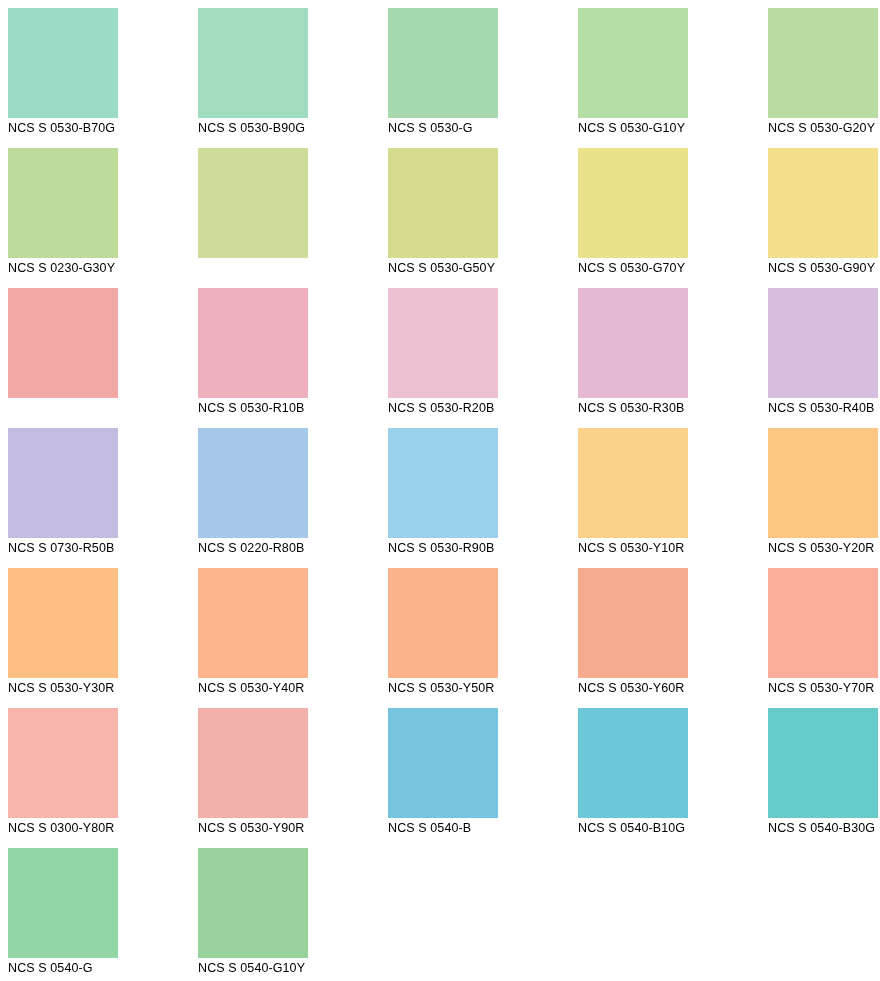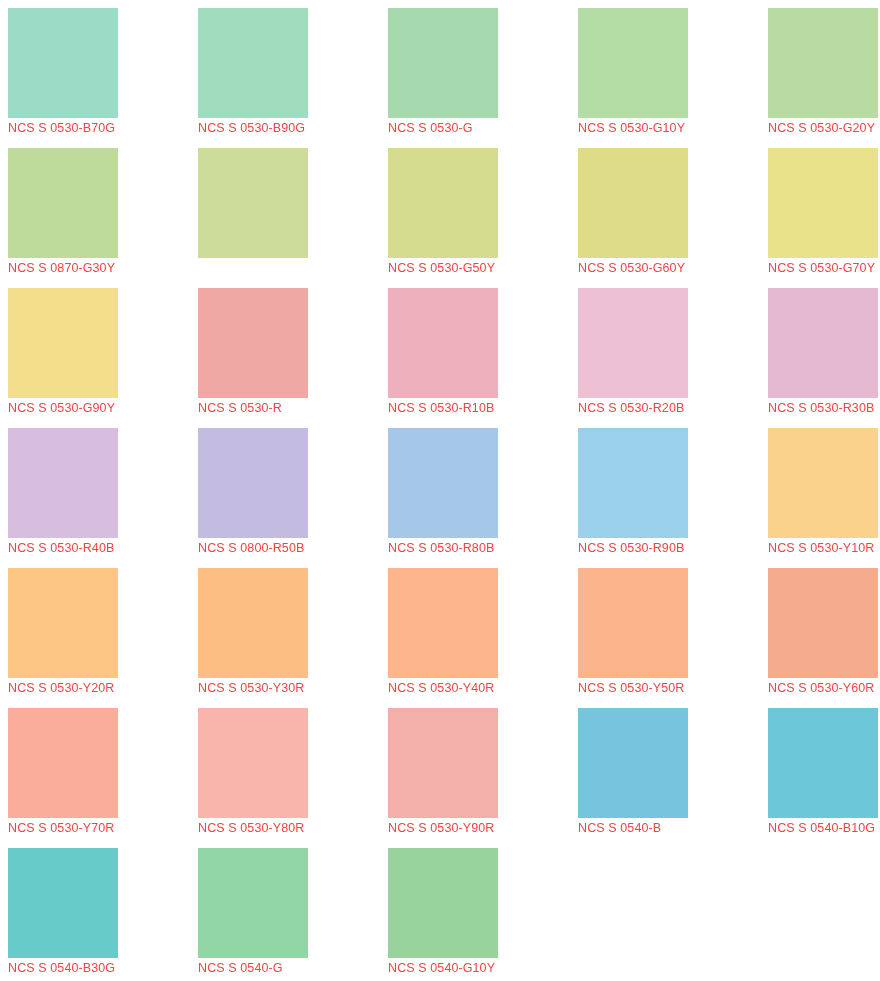--- a/index.html
+++ b/index.html
@@ -27,21 +27,21 @@
   }
   .swatch-chip {
     width: 110px;
     height: 110px;
     display: block;
   }
   .swatch-label {
     display: block;
     font-size: 12.5px;
     line-height: 19px;
-    color: #ef4444;
+    color: #000000;
     letter-spacing: 0.1px;
     white-space: nowrap;
     padding-top: 1px;
   }
 </style>
 </head>
 <body style="background-color: rgb(255, 255, 255);">
 
 <main id="swatch-grid">
     <div class="swatch-cell">
@@ -59,68 +59,63 @@
     <div class="swatch-cell">
       <span class="swatch-chip" style="background-color: rgb(180, 221, 166);"></span>
       <span class="swatch-label">NCS S 0530-G10Y</span>
     </div>
     <div class="swatch-cell">
       <span class="swatch-chip" style="background-color: rgb(183, 219, 161);"></span>
       <span class="swatch-label">NCS S 0530-G20Y</span>
     </div>
     <div class="swatch-cell">
       <span class="swatch-chip" style="background-color: rgb(190, 219, 155);"></span>
-      <span class="swatch-label">NCS S 0870-G30Y</span>
+      <span class="swatch-label">NCS S 0230-G30Y</span>
     </div>
     <div class="swatch-cell">
       <span class="swatch-chip" style="background-color: rgb(205, 220, 155);"></span>
     </div>
     <div class="swatch-cell">
       <span class="swatch-chip" style="background-color: rgb(214, 220, 143);"></span>
       <span class="swatch-label">NCS S 0530-G50Y</span>
-    </div>
-    <div class="swatch-cell">
-      <span class="swatch-chip" style="background-color: rgb(222, 220, 136);"></span>
-      <span class="swatch-label">NCS S 0530-G60Y</span>
     </div>
     <div class="swatch-cell">
       <span class="swatch-chip" style="background-color: rgb(234, 226, 139);"></span>
       <span class="swatch-label">NCS S 0530-G70Y</span>
     </div>
     <div class="swatch-cell">
       <span class="swatch-chip" style="background-color: rgb(243, 222, 139);"></span>
       <span class="swatch-label">NCS S 0530-G90Y</span>
     </div>
     <div class="swatch-cell">
       <span class="swatch-chip" style="background-color: rgb(239, 168, 163);"></span>
-      <span class="swatch-label">NCS S 0530-R</span>
     </div>
     <div class="swatch-cell">
       <span class="swatch-chip" style="background-color: rgb(238, 176, 189);"></span>
       <span class="swatch-label">NCS S 0530-R10B</span>
     </div>
     <div class="swatch-cell">
       <span class="swatch-chip" style="background-color: rgb(238, 192, 212);"></span>
       <span class="swatch-label">NCS S 0530-R20B</span>
     </div>
     <div class="swatch-cell">
       <span class="swatch-chip" style="background-color: rgb(230, 185, 211);"></span>
       <span class="swatch-label">NCS S 0530-R30B</span>
     </div>
     <div class="swatch-cell">
       <span class="swatch-chip" style="background-color: rgb(216, 190, 222);"></span>
       <span class="swatch-label">NCS S 0530-R40B</span>
     </div>
     <div class="swatch-cell">
       <span class="swatch-chip" style="background-color: rgb(196, 187, 224);"></span>
-      <span class="swatch-label">NCS S 0800-R50B</span>
+      <span class="swatch-label">NCS S 0730-R50B</span>
     </div>
     <div class="swatch-cell">
       <span class="swatch-chip" style="background-color: rgb(165, 200, 232);"></span>
-      <span class="swatch-label">NCS S 0530-R80B</span>
+      <span class="swatch-label">NCS S 0220-R80B</span>
     </div>
     <div class="swatch-cell">
       <span class="swatch-chip" style="background-color: rgb(155, 208, 234);"></span>
       <span class="swatch-label">NCS S 0530-R90B</span>
     </div>
     <div class="swatch-cell">
       <span class="swatch-chip" style="background-color: rgb(250, 210, 139);"></span>
       <span class="swatch-label">NCS S 0530-Y10R</span>
     </div>
     <div class="swatch-cell">
@@ -142,21 +137,21 @@
     <div class="swatch-cell">
       <span class="swatch-chip" style="background-color: rgb(245, 171, 141);"></span>
       <span class="swatch-label">NCS S 0530-Y60R</span>
     </div>
     <div class="swatch-cell">
       <span class="swatch-chip" style="background-color: rgb(249, 173, 154);"></span>
       <span class="swatch-label">NCS S 0530-Y70R</span>
     </div>
     <div class="swatch-cell">
       <span class="swatch-chip" style="background-color: rgb(249, 181, 171);"></span>
-      <span class="swatch-label">NCS S 0530-Y80R</span>
+      <span class="swatch-label">NCS S 0300-Y80R</span>
     </div>
     <div class="swatch-cell">
       <span class="swatch-chip" style="background-color: rgb(243, 176, 171);"></span>
       <span class="swatch-label">NCS S 0530-Y90R</span>
     </div>
     <div class="swatch-cell">
       <span class="swatch-chip" style="background-color: rgb(118, 196, 221);"></span>
       <span class="swatch-label">NCS S 0540-B</span>
     </div>
     <div class="swatch-cell">

